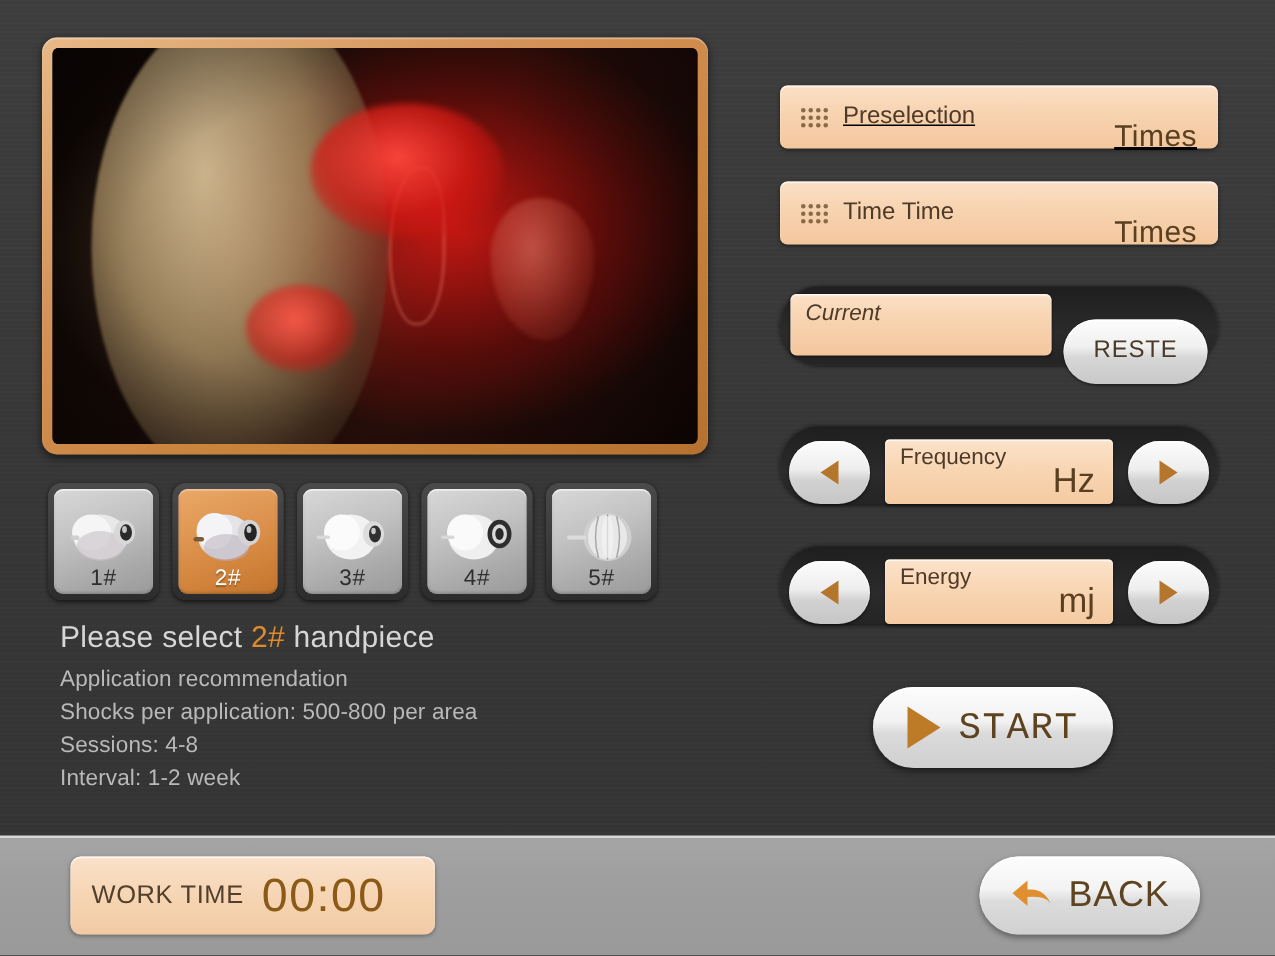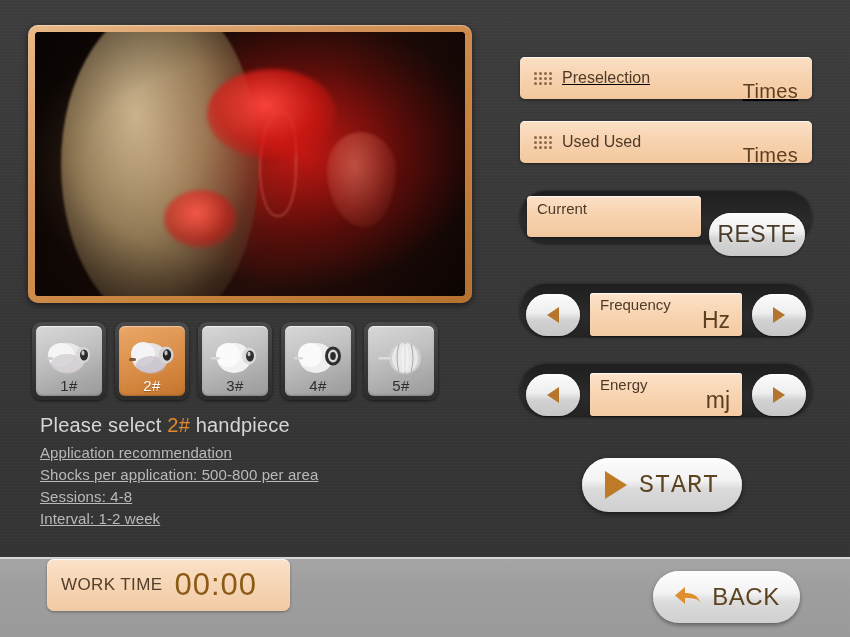--- a/index.html
+++ b/index.html
@@ -155,21 +155,20 @@
     color: #d6d6d6;
     margin-bottom: 5px;
     letter-spacing: 0.2px;
   }
   #info-headline .hl { color: #e08a2e; }
   .info-line {
     font-size: 15px;
     color: #b9b9b9;
     line-height: 22px;
     letter-spacing: 0.1px;
-    text-decoration: underline;
   }
 
   
   .peach-bar {
     position: absolute;
     height: 42px;
     border-radius: 5px;
     background: linear-gradient(180deg, #fbe0c6 0%, #f7d3b0 45%, #f3c79d 100%);
     box-shadow: 0 1px 3px rgba(0,0,0,0.5), inset 0 1px 1px rgba(255,255,255,0.8);
     display: flex;
@@ -222,31 +221,32 @@
   }
   #current-field {
     flex: 1;
     height: 41px;
     border-radius: 4px;
     background: linear-gradient(180deg, #fbe0c6 0%, #f7d3b0 45%, #f3c79d 100%);
     box-shadow: inset 0 1px 1px rgba(255,255,255,0.8), 0 1px 2px rgba(0,0,0,0.45);
     padding: 4px 10px;
     font-size: 15px;
     color: #4e3a27;
+    font-style: italic;
   }
   #reste-button {
     width: 96px;
     height: 43px;
     border-radius: 22px;
     background: linear-gradient(180deg, #fdfdfd 0%, #f0f0f0 42%, #d6d6d6 60%, #c9c9c9 100%);
     box-shadow: 0 1px 2px rgba(0,0,0,0.5), inset 0 1px 1px rgba(255,255,255,0.95);
     display: flex;
     align-items: center;
     justify-content: center;
-    font-size: 23px;
+    font-size: 16px;
     color: #4a3a28;
     letter-spacing: 0.5px;
     margin-top: 35px;
   }
 
   
   .stepper {
     position: absolute;
     left: 520px;
     width: 292px;
@@ -341,21 +341,21 @@
     left: 0;
     top: 557px;
     width: 850px;
     height: 80px;
     background: linear-gradient(180deg, #a5a5a5 0%, #9e9e9e 40%, #9a9a9a 100%);
     border-top: 2px solid #d8d8d8;
   }
   #worktime-box {
     position: absolute;
     left: 47px;
-    top: 0;
+    top: 12px;
     width: 243px;
     height: 52px;
     border-radius: 7px;
     background: linear-gradient(180deg, #fae1c9 0%, #f6d5b4 50%, #f2caa4 100%);
     box-shadow: 0 1px 3px rgba(0,0,0,0.35), inset 0 1px 1px rgba(255,255,255,0.85);
     display: flex;
     align-items: center;
     padding: 0 14px;
     gap: 12px;
   }
@@ -518,21 +518,21 @@
         <i></i>
         <i></i>
         <i></i>
         <i></i>
         <i></i>
         <i></i>
         <i></i>
         <i></i>
         <i></i>
     </span>
-    <span class="bar-label">Used Used</span>
+    <span class="bar-label">Time Time</span>
     <span class="bar-unit">Times</span>
   </div>
 
   <div id="row-current">
     <div id="current-field">
       <span>Current</span>
     </div>
     <div id="reste-button">
       <span>RESTE</span>
     </div>

